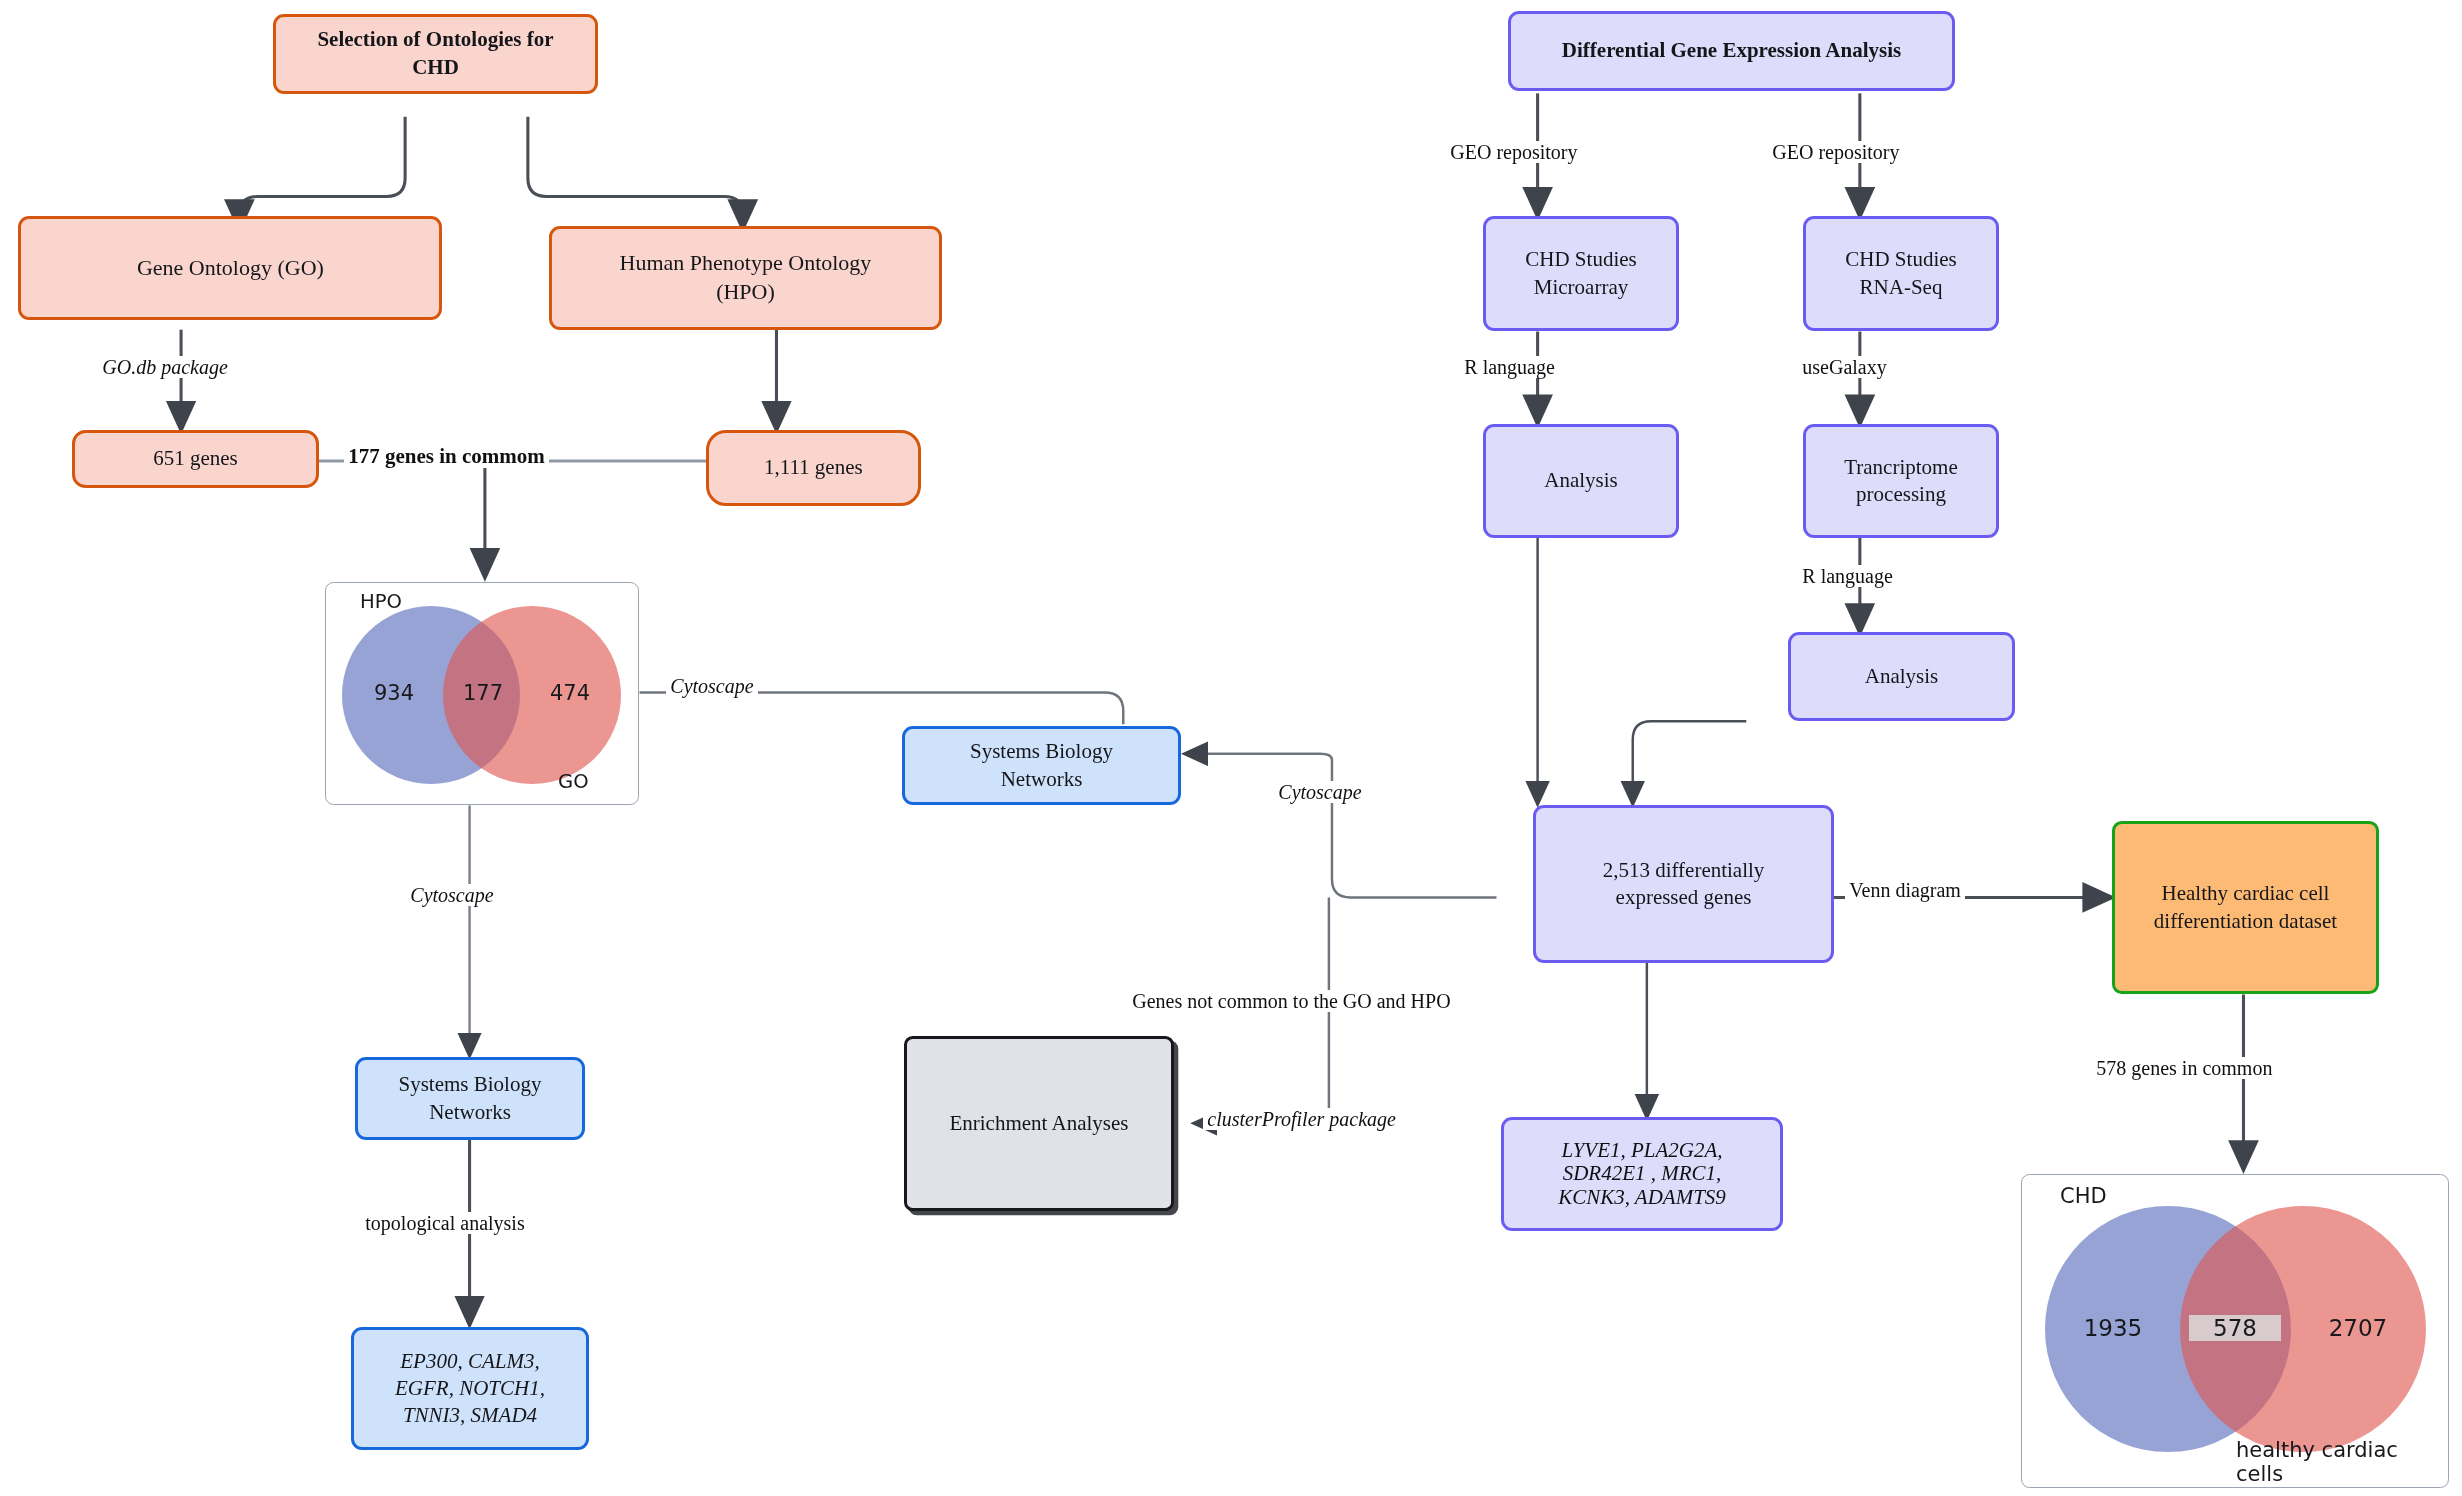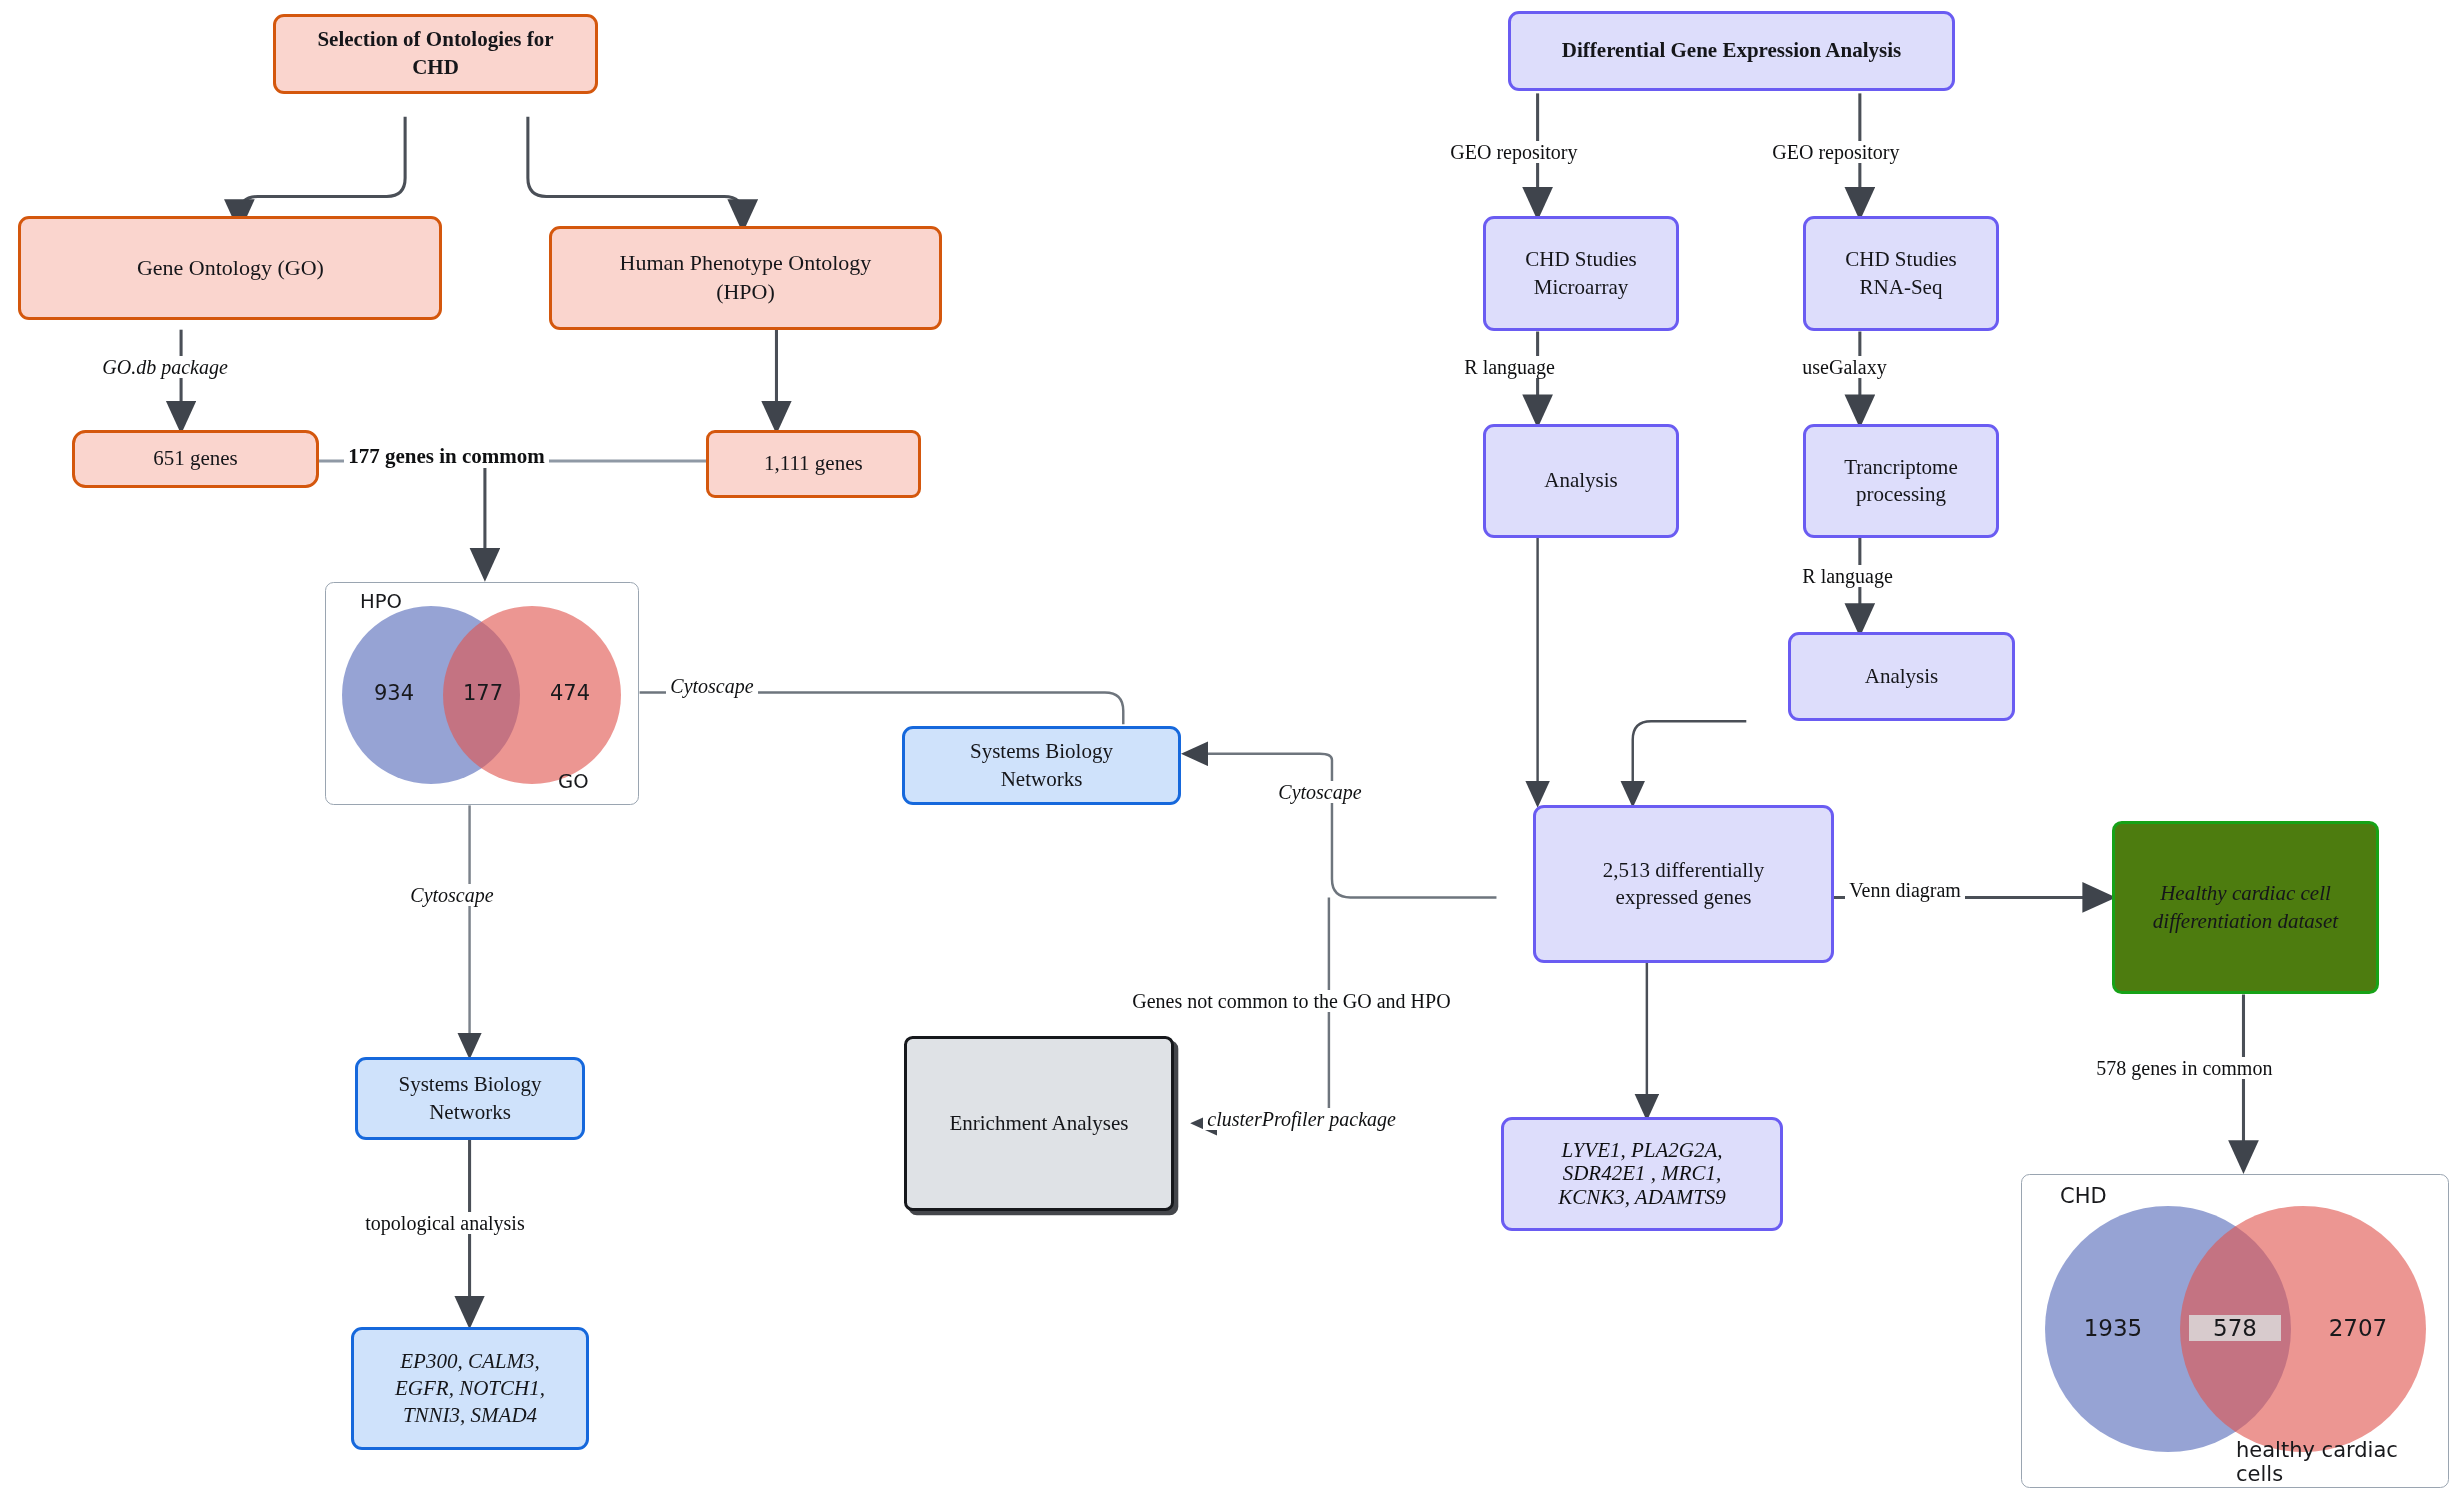--- a/index.html
+++ b/index.html
@@ -21,21 +21,21 @@
     text-align:center;
     border-radius:11px;
     line-height:1.3;
     color:#15161a;
     padding:3.7px 7.4px;
     white-space:pre-line;
   }
   .pink{background:#fad5ce;border:3.1px solid #d4570d;}
   .purple{background:#ddddfb;border:3.1px solid #6a5cf2;margin-left:40px;}
   .blue{background:#cfe2fb;border:3.1px solid #1668dc;}
-  .green{background:#4d7c0f;border:3.1px solid #17a217;font-style:italic;}
+  .green{background:#fdba74;border:3.1px solid #17a217;}
   .gray{background:#dfe2e6;border:3.1px solid #16181c;}
   .bold{font-weight:bold;}
   .ital{font-style:italic;}
 
   .edge-label{
     position:absolute;
     font-family:"Liberation Serif", serif;
     color:#0f1012;
     white-space:nowrap;
     background:#ffffff;
@@ -126,21 +126,21 @@
   <div class="node pink bold" style="left:273px;top:13.5px;width:325px;height:80px;font-size:21px;">Selection of Ontologies for
 CHD</div>
 
   <div class="node pink" style="left:18.4px;top:216px;width:424px;height:104px;font-size:22px;">Gene Ontology (GO)</div>
 
   <div class="node pink" style="left:549px;top:226px;width:393px;height:104px;font-size:22px;">Human Phenotype Ontology
 (HPO)</div>
 
   <div class="node pink" style="left:72px;top:430px;width:247px;height:58px;font-size:21px;border-radius:13.5px;">651 genes</div>
 
-  <div class="node pink" style="left:706px;top:430px;width:215px;height:68px;font-size:21px;border-radius:9px;padding-left:7px;">1,111 genes</div>
+  <div class="node pink" style="left:706px;top:430px;width:215px;height:76px;font-size:21px;border-radius:20px;padding-left:7px;">1,111 genes</div>
 
   <div class="edge-label ital" style="left:98px;top:356px;font-size:20px;">GO.db package</div>
 
   <div class="edge-label bold" style="left:344px;top:445px;font-size:21px;">177 genes in commom</div>
 
   <div class="venn-box" style="left:325px;top:582px;width:314px;height:223px;">
     <div class="venn-circle c-blue" style="left:16px;top:23px;width:178px;height:178px;"></div>
     <div class="venn-circle c-red" style="left:117px;top:23px;width:178px;height:178px;"></div>
     <div class="venn-cap" style="left:34px;top:7.4px;font-size:19.6px;">HPO</div>
     <div class="venn-cap" style="left:232px;top:187px;font-size:19.6px;">GO</div>

